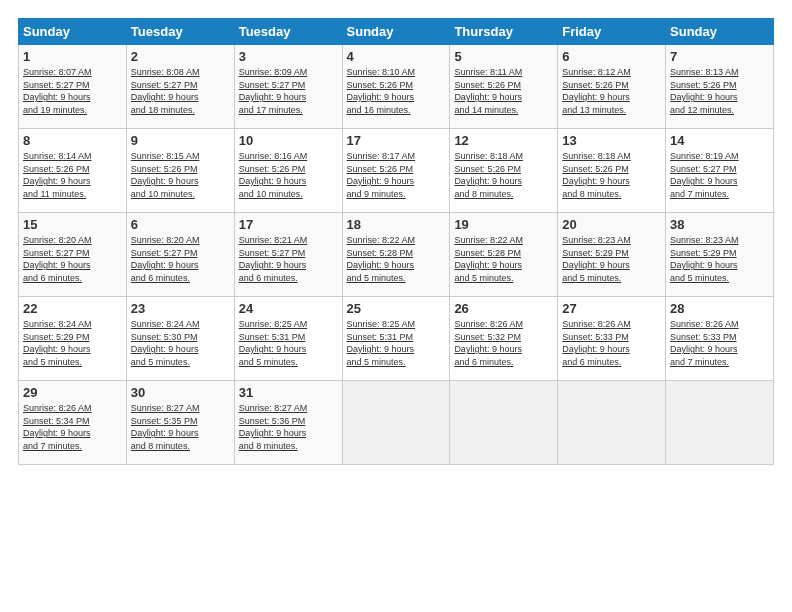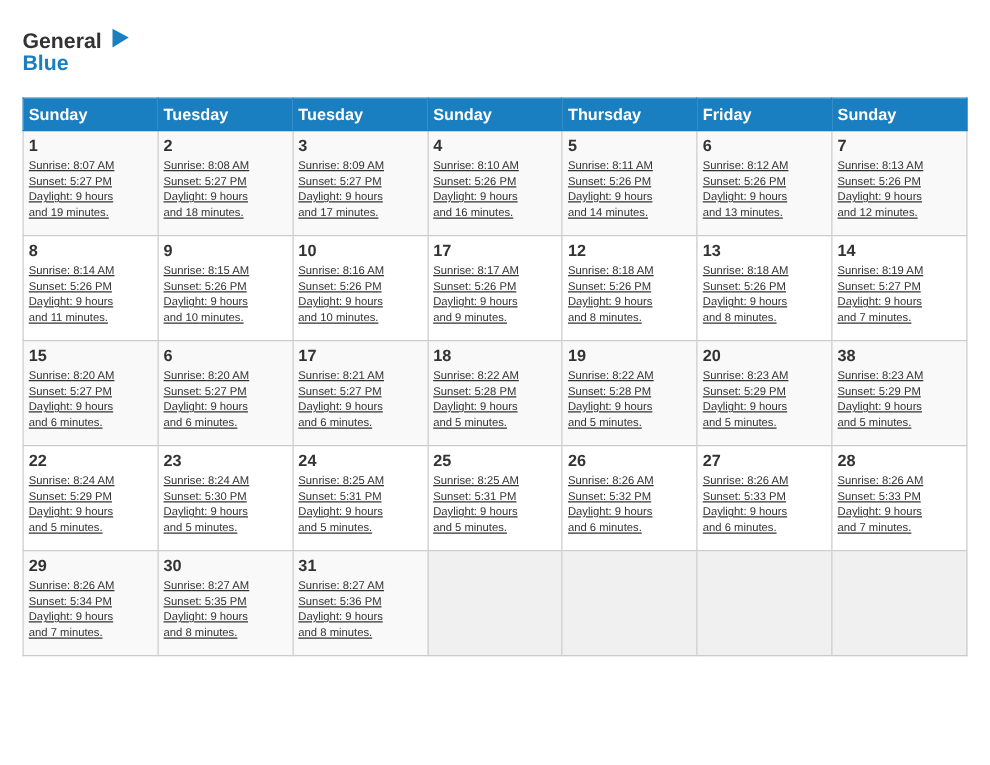--- a/index.html
+++ b/index.html
@@ -78,36 +78,20 @@
       text-decoration: underline;
     }
     .empty-cell {
       background: #f0f0f0 !important;
     }
   </style>
 </head>
 <body>
 
 <div class="page">
-  <div class="header">
-    <div class="logo">
-      <div>
-        <svg width="90" height="45" viewBox="0 0 90 45">
-          <text x="0" y="20" font-family="Arial" font-size="17" font-weight="bold" fill="#333">General</text>
-          <text x="0" y="38" font-family="Arial" font-size="17" font-weight="bold" fill="#1a7fc1">Blue</text>
-
-          <polygon points="72,5 85,12 72,20 72,5" fill="#1a7fc1"></polygon>
-        </svg>
-      </div>
-    </div>
-    <div class="title-block">
-      <div class="month-title"></div>
-      <div class="location"></div>
-    </div>
-  </div>
 
   <table>
     <thead>
       <tr id="thead-row">
           <th>Sunday</th>
           <th>Tuesday</th>
           <th>Tuesday</th>
           <th>Sunday</th>
           <th>Thursday</th>
           <th>Friday</th>

